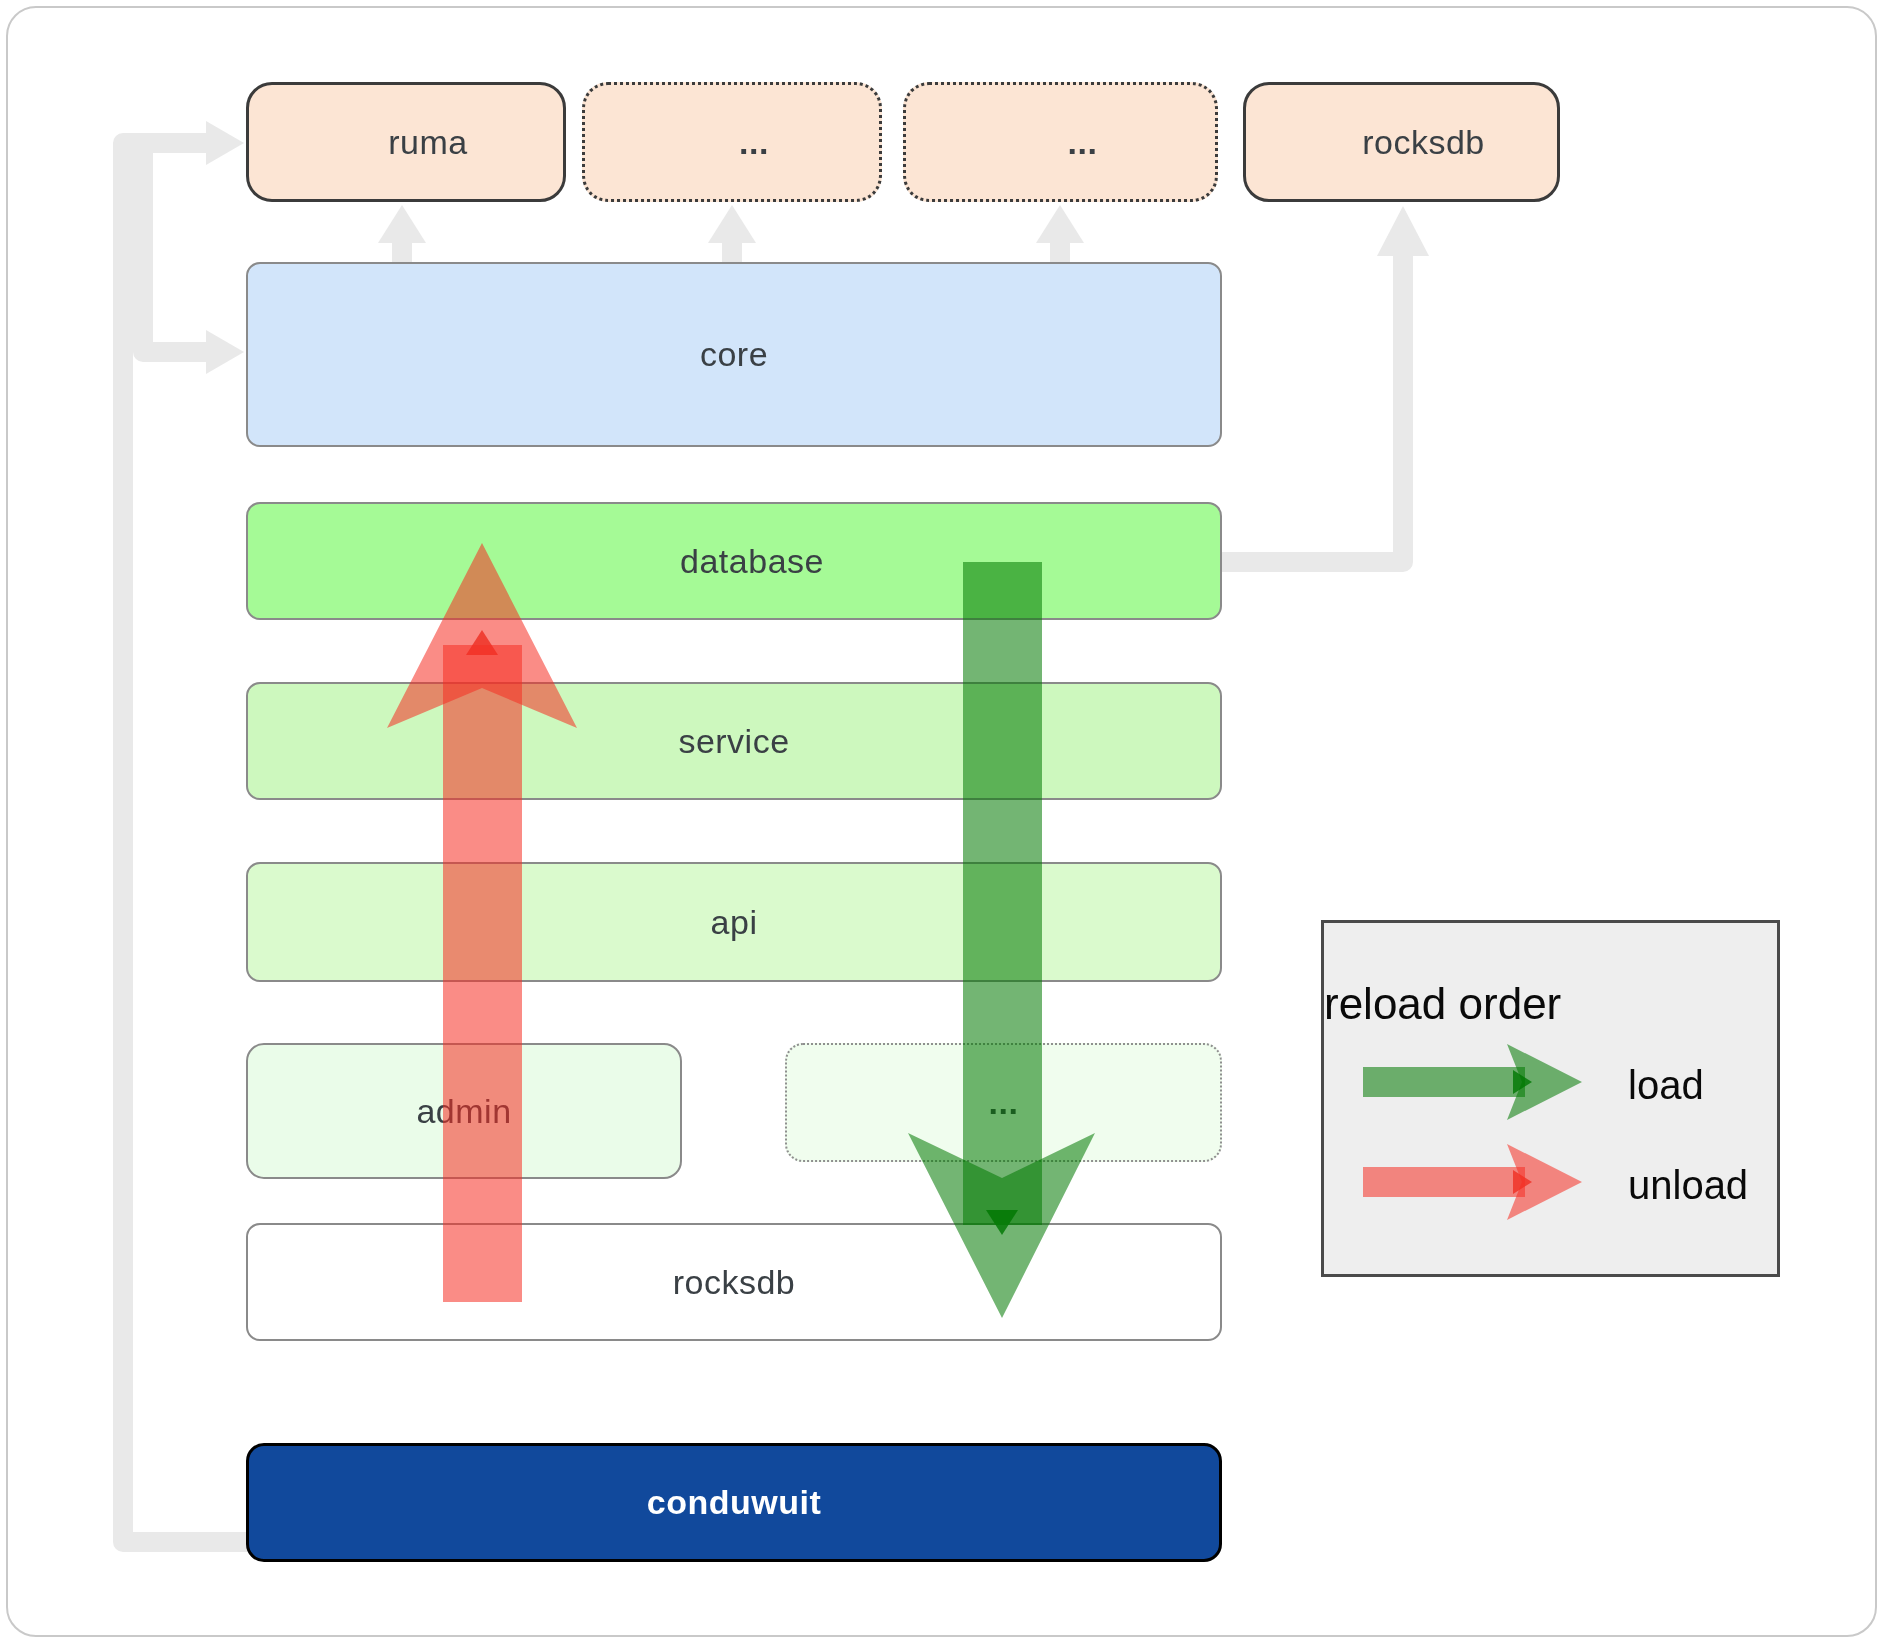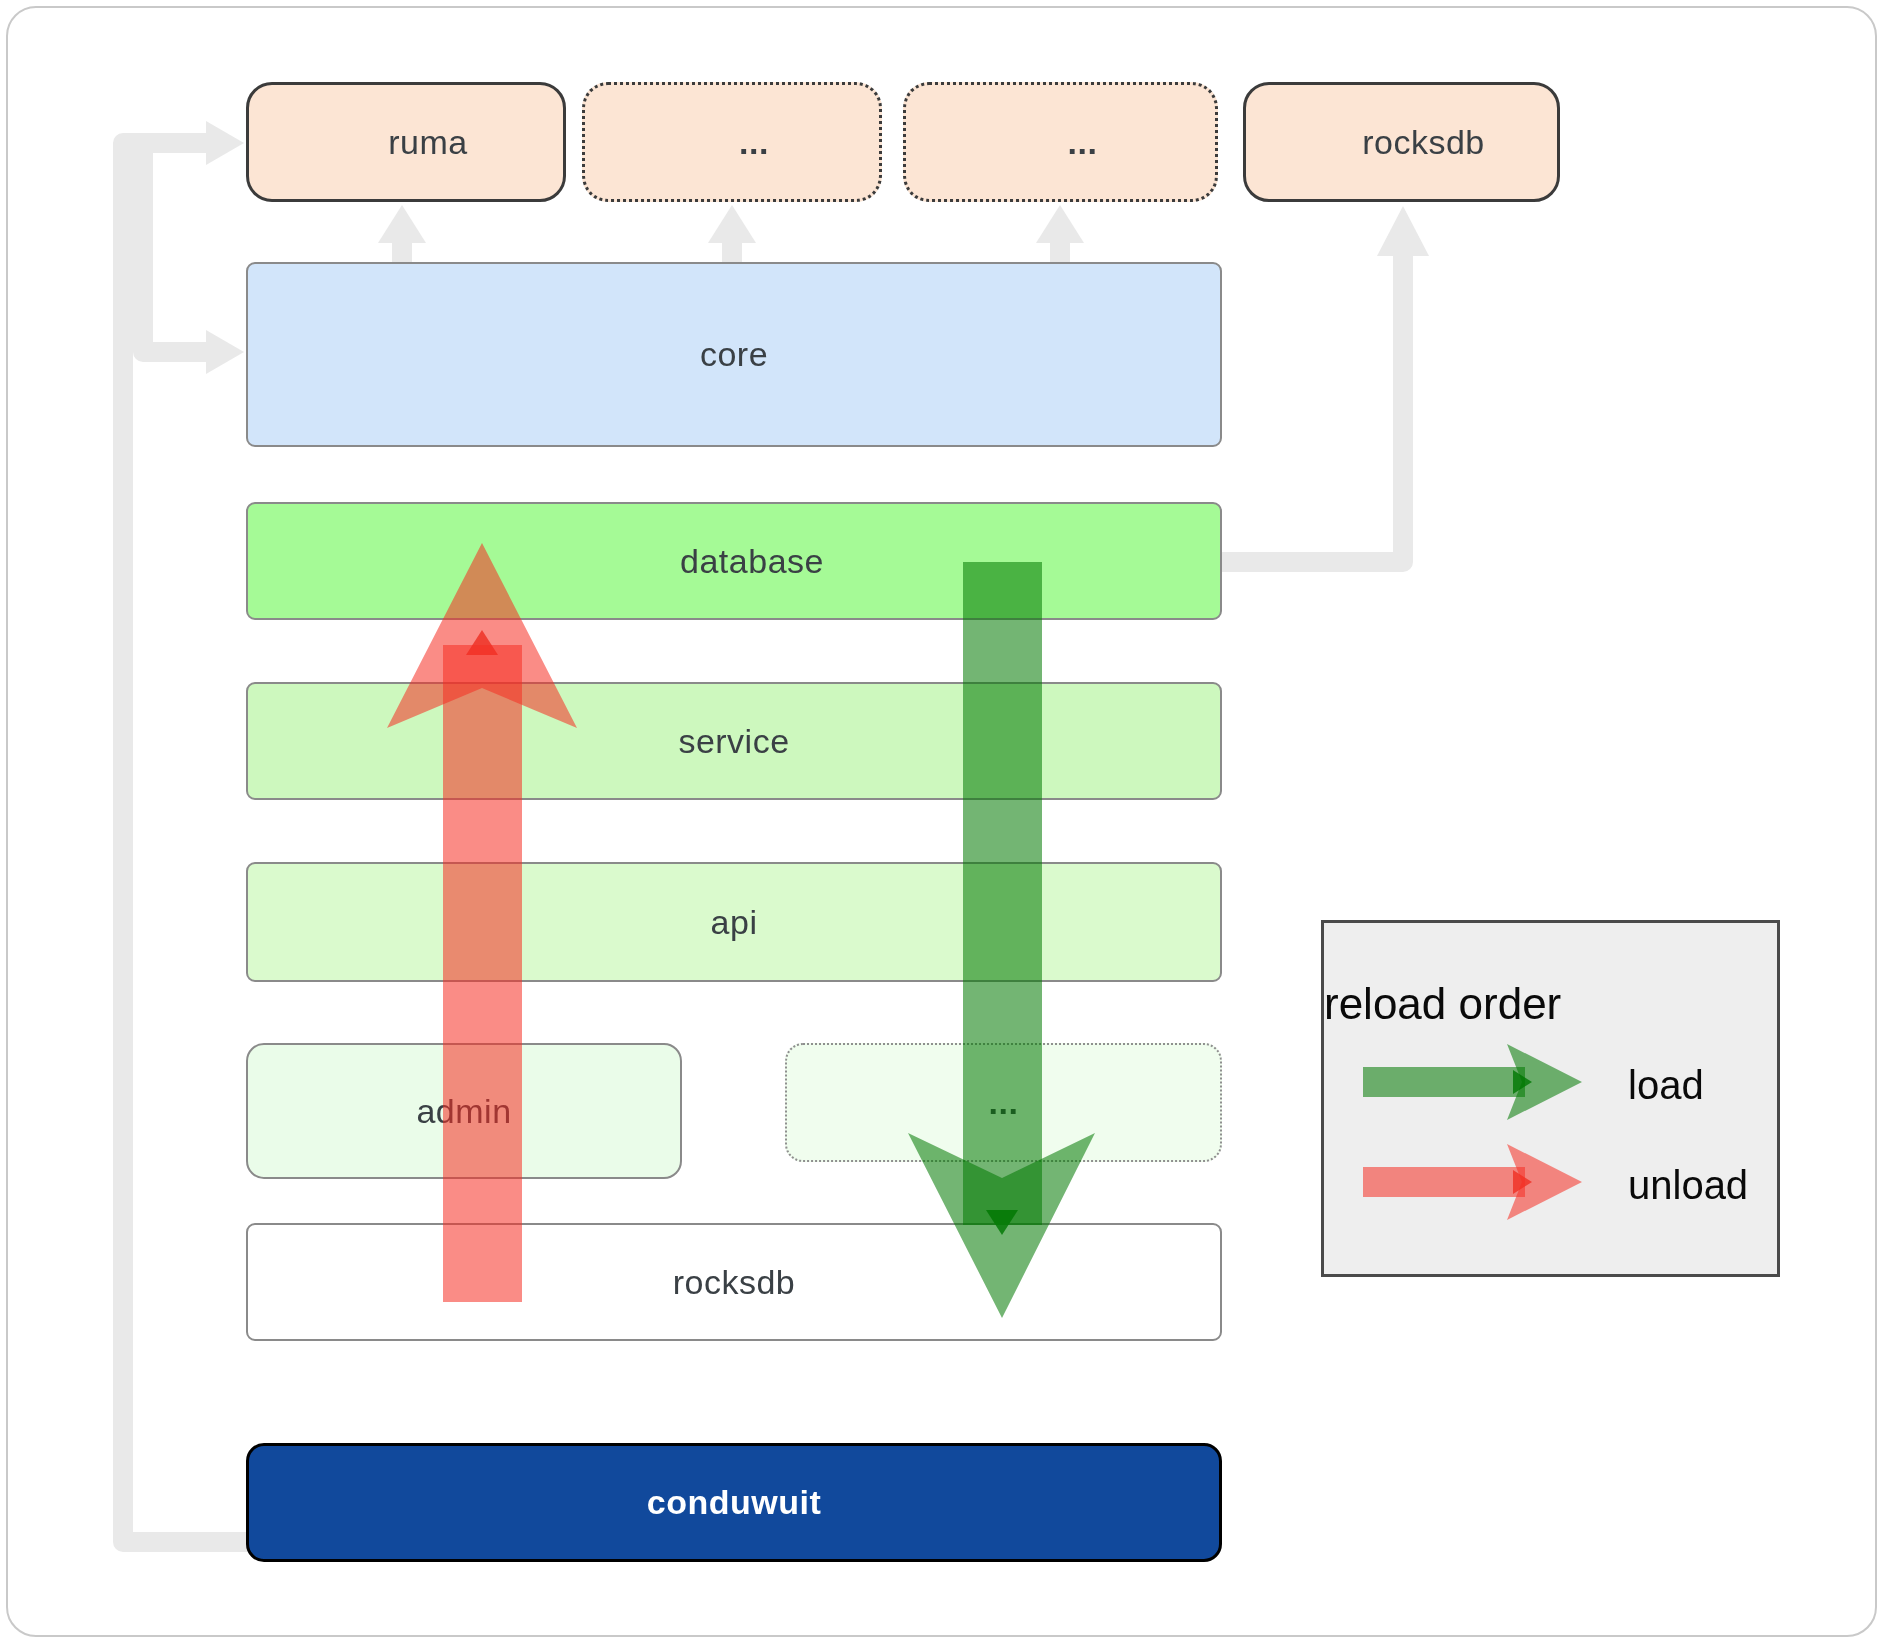--- a/index.html
+++ b/index.html
@@ -24,21 +24,21 @@
     font-size:34px;color:#3a4045;letter-spacing:0.5px;
   }
   
   .top-box{border-radius:26px;background:#fce5d4;border:3px solid #3b3b3b;height:120px;top:82px;padding-left:44px;}
   .top-box.dotted{border-style:dotted;border-width:3px;}
   #node-ruma{left:246px;width:320px;}
   #node-ellipsis-top-1{left:582px;width:300px;}
   #node-ellipsis-top-2{left:903px;width:315px;}
   #node-rocksdb{left:1243px;width:317px;}
   
-  .row{left:246px;width:976px;border-radius:9px;border:2px solid #8a8a8a;}
+  .row{left:246px;width:976px;border-radius:14px;border:2px solid #8a8a8a;}
   #node-core{top:262px;height:185px;background:#d2e5fa;}
   #node-database{top:502px;height:118px;background:#a5fa96;padding-left:36px;}
   #node-service{top:682px;height:118px;background:#cdf8be;}
   #node-api{top:862px;height:120px;background:#dafacd;}
   #node-router{top:1223px;height:118px;background:#ffffff;}
   #node-admin{
     left:246px;width:436px;top:1043px;height:136px;
     border-radius:18px;border:2px solid #8a8a8a;background:#eafce9;text-align:center;
   }
   #node-ellipsis-mid{

